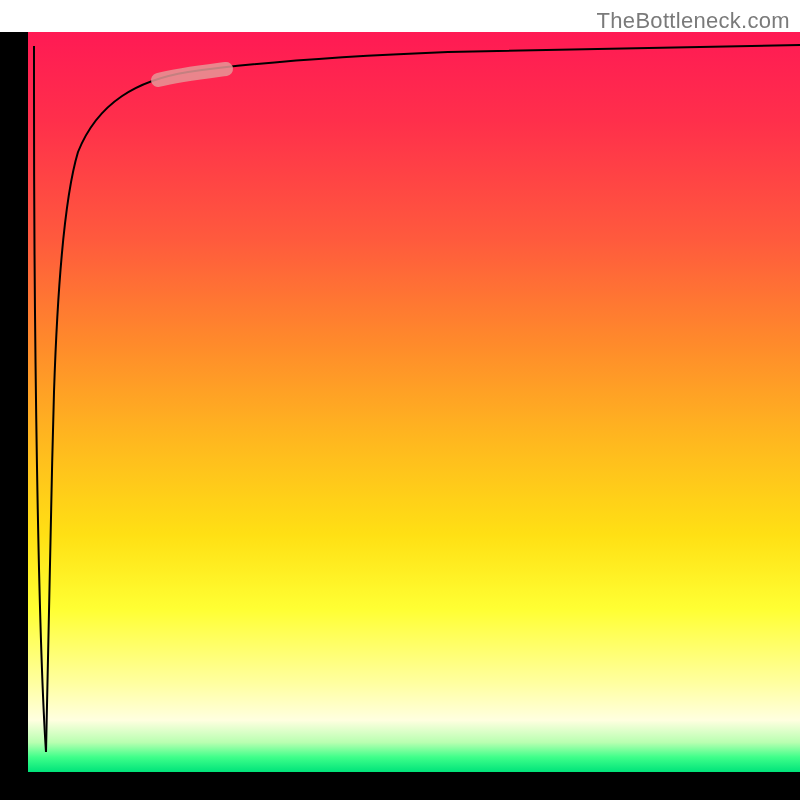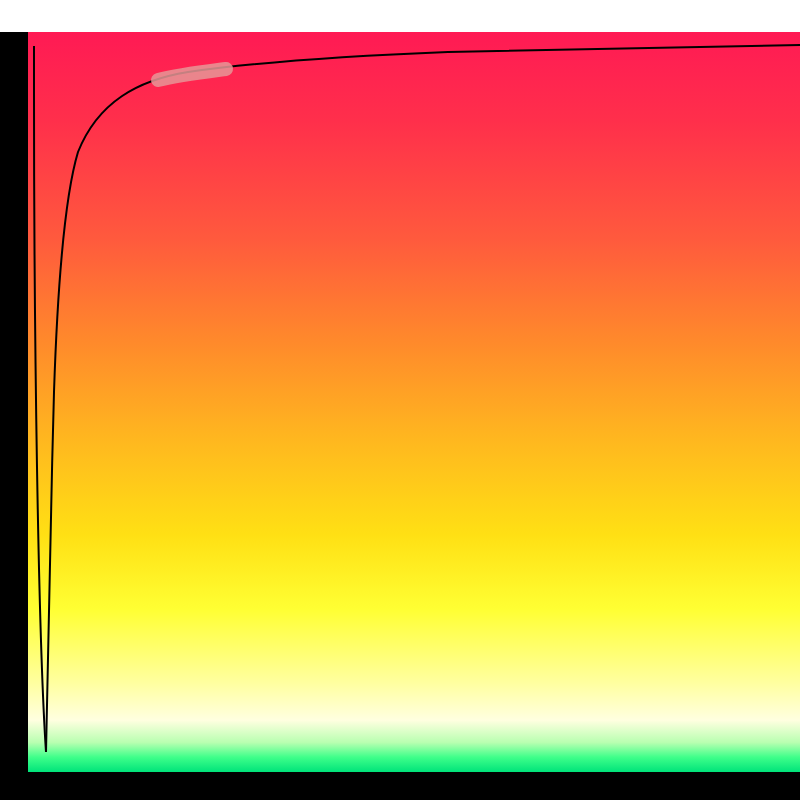--- a/index.html
+++ b/index.html
@@ -78,20 +78,21 @@
     stroke: rgba(230, 150, 150, 0.85);
     stroke-width: 14;
     stroke-linecap: round;
   }
 </style>
 </head>
 <body>
 
 <div class="container">
 
+  <div class="watermark">TheBottleneck.com</div>
 
   <div class="frame">
     <div class="plot">
       <svg class="curve" viewBox="0 0 772 740" preserveAspectRatio="none">
 
         <path class="drop-path" d="M 6 14
                  L 6 60
                  C 6 300, 10 600, 18 720"></path>
 
         <path class="curve-path" d="M 18 720

